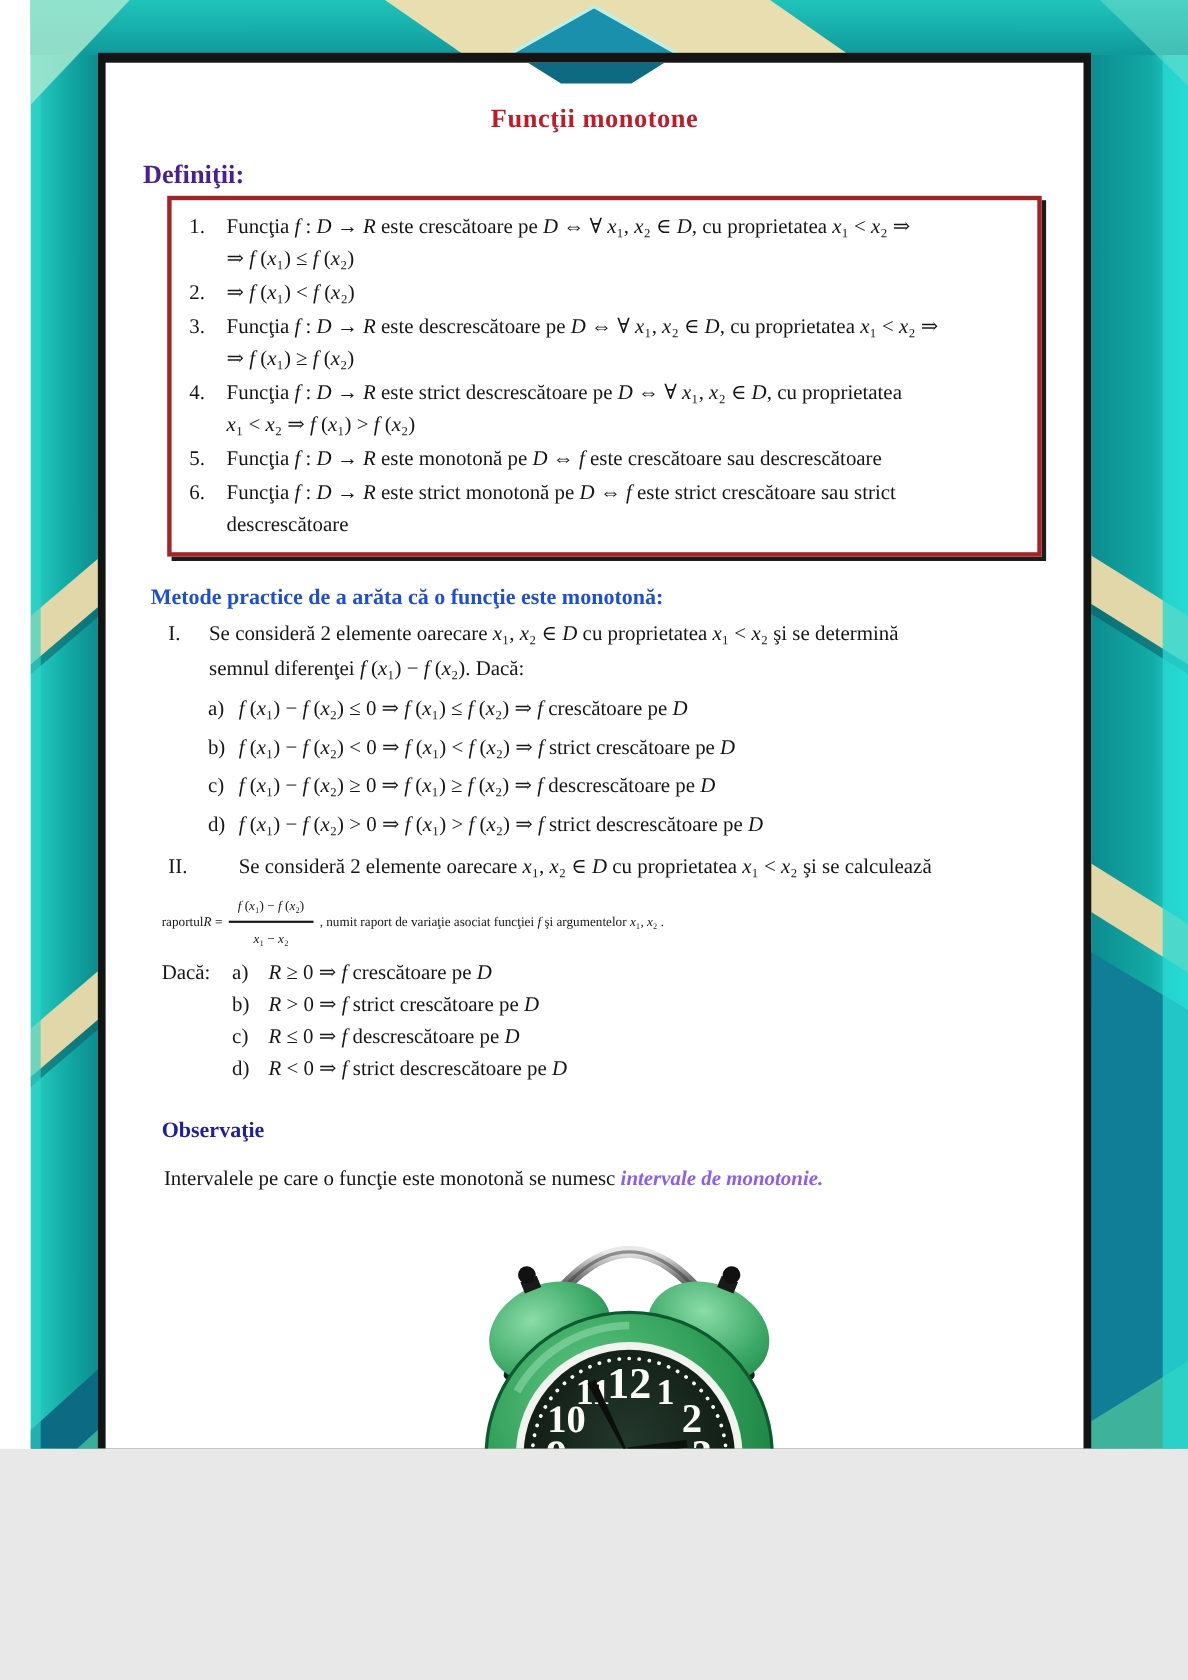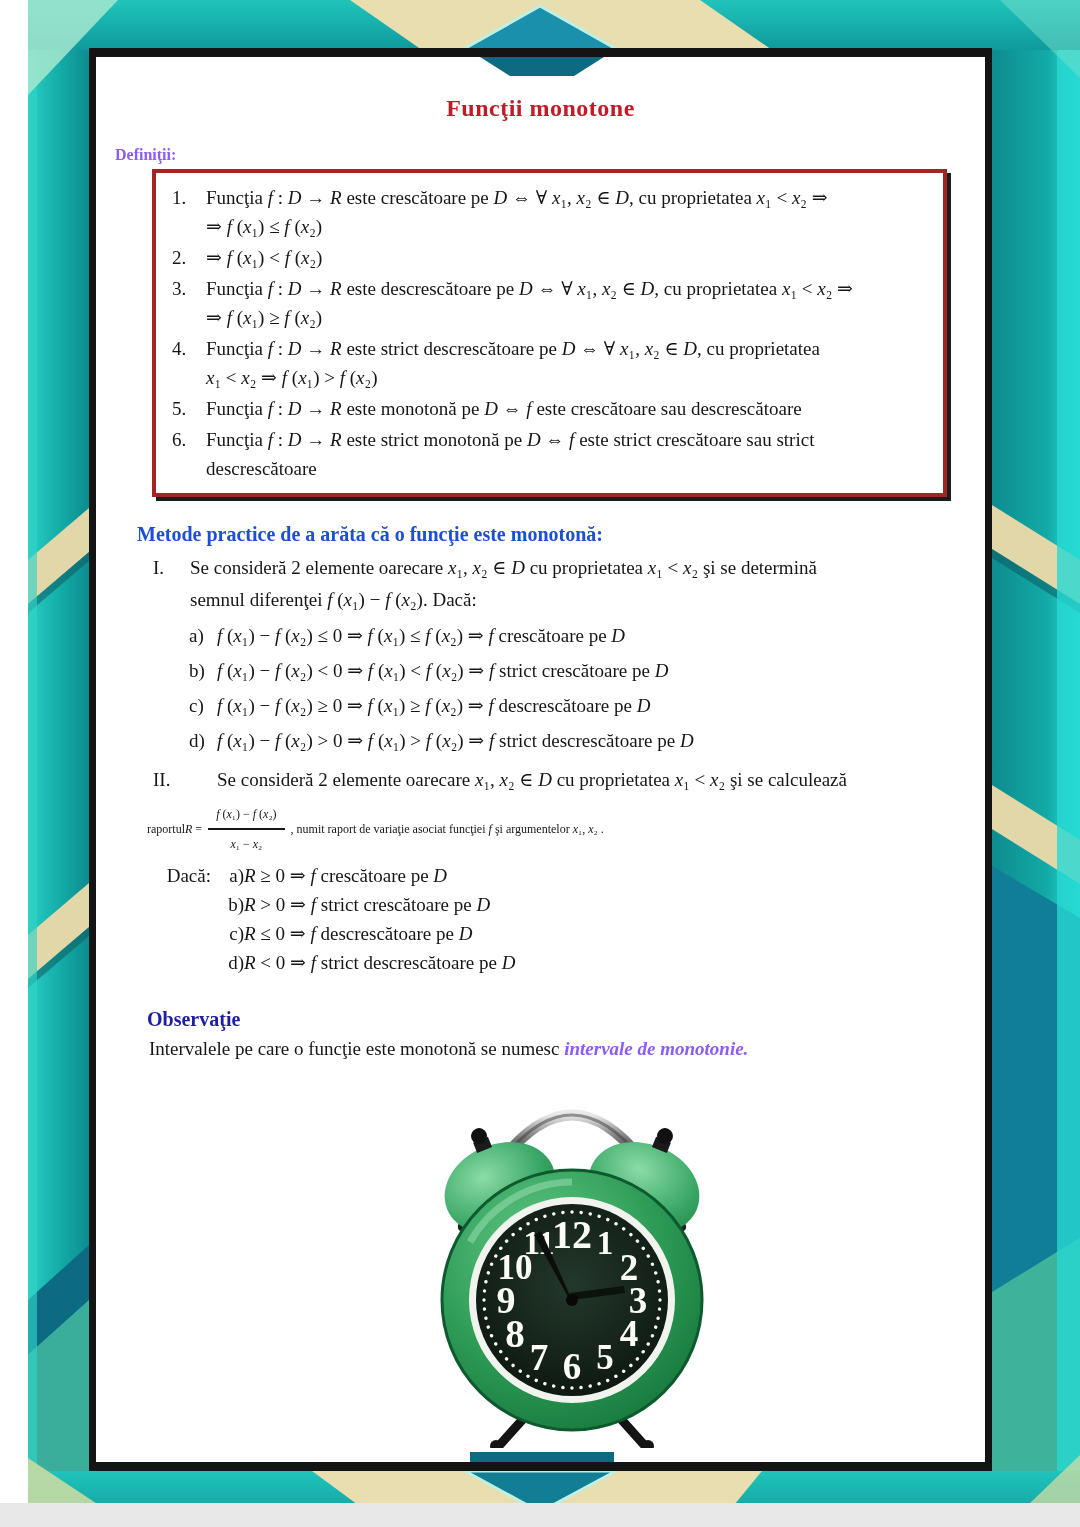--- a/index.html
+++ b/index.html
@@ -1,43 +1,43 @@
 <!DOCTYPE html>
 <html><head>
 <meta charset="utf-8">
 <style>
   html,body{margin:0;padding:0;background:#e8e8e8;}
-  .page{position:relative;width:1080px;height:1503px;background:#fff;overflow:hidden;
+  .page{position:relative;width:1080px;height:1317px;background:#fff;overflow:hidden;
         font-family:"Liberation Serif","DejaVu Serif",serif;color:#161616;}
   .frame-svg{position:absolute;left:0;top:0;width:1080px;height:1527px;}
   .content{position:absolute;left:96px;top:57px;width:889px;height:1405px;font-size:19px;}
   .title{margin-top:38px;text-align:center;font-size:24px;font-weight:bold;color:#c21b28;letter-spacing:.5px;}
-  .def-heading{margin:24px 0 5px 19px;font-size:16px;font-weight:bold;color:#8b5cf6;}
+  .def-heading{margin:24px 0 5px 34px;font-size:24px;font-weight:bold;color:#4c1d95;}
   .def-box{margin:0 38px 0 56px;border:4px solid #a42323;box-shadow:4px 4px 0 #1c1c1c;
            padding:8px 10px 8px 8px;background:#fff;}
   .def-item{display:flex;margin:2px 0;line-height:29px;}
   .def-item .num{width:34px;flex:none;text-align:left;padding-left:8px;}
   .def-item .itext{flex:1;}
   .iline{display:block;}
   .m-heading{margin:26px 0 6px 41px;font-size:20px;font-weight:bold;color:#1d4ed8;}
   .roman-row{display:flex;margin-left:57px;line-height:32px;}
   .roman-row .roman{width:37px;flex:none;}
   .roman-row .rtext{flex:1;}
   .case-row{display:flex;margin:5px 0 0 93px;line-height:30px;}
   .case-row .clabel{width:28px;flex:none;}
   .ratio-line{display:flex;align-items:center;margin:6px 0 2px 51px;font-size:12px;white-space:nowrap;}
   .frac{display:inline-block;vertical-align:middle;text-align:center;margin:0 6px;line-height:24px;}
   .frac .fnum{padding:0 8px 2px;border-bottom:2px solid #161616;display:block;}
   .frac .fden{padding-top:2px;display:block;}
-  .daca-block{display:flex;margin:6px 0 0 51px;text-align:right;}
+  .daca-block{display:flex;margin:6px 0 0 51px;}
   .daca-label{width:64px;flex:none;line-height:28px;}
   .daca-cases{flex:1;}
   .daca-case{display:flex;line-height:28px;margin-bottom:1px;}
   .daca-case .clabel{width:33px;flex:none;}
-  .obs-heading{margin:30px 0 4px 51px;font-size:20px;font-weight:bold;color:#1e1ea0;}
+  .obs-heading{margin:30px 0 18px 51px;font-size:20px;font-weight:bold;color:#1e1ea0;}
   .obs-text{margin:2px 0 0 53px;line-height:27px;}
   .obs-bold{font-weight:bold;color:#8b5cf6;font-style:italic;}
   .clock-wrap{margin:30px 0 0 326px;width:300px;height:356px;}
   i{font-style:italic;}
 </style>
 </head>
 <body>
 
 <div class="page">
 

